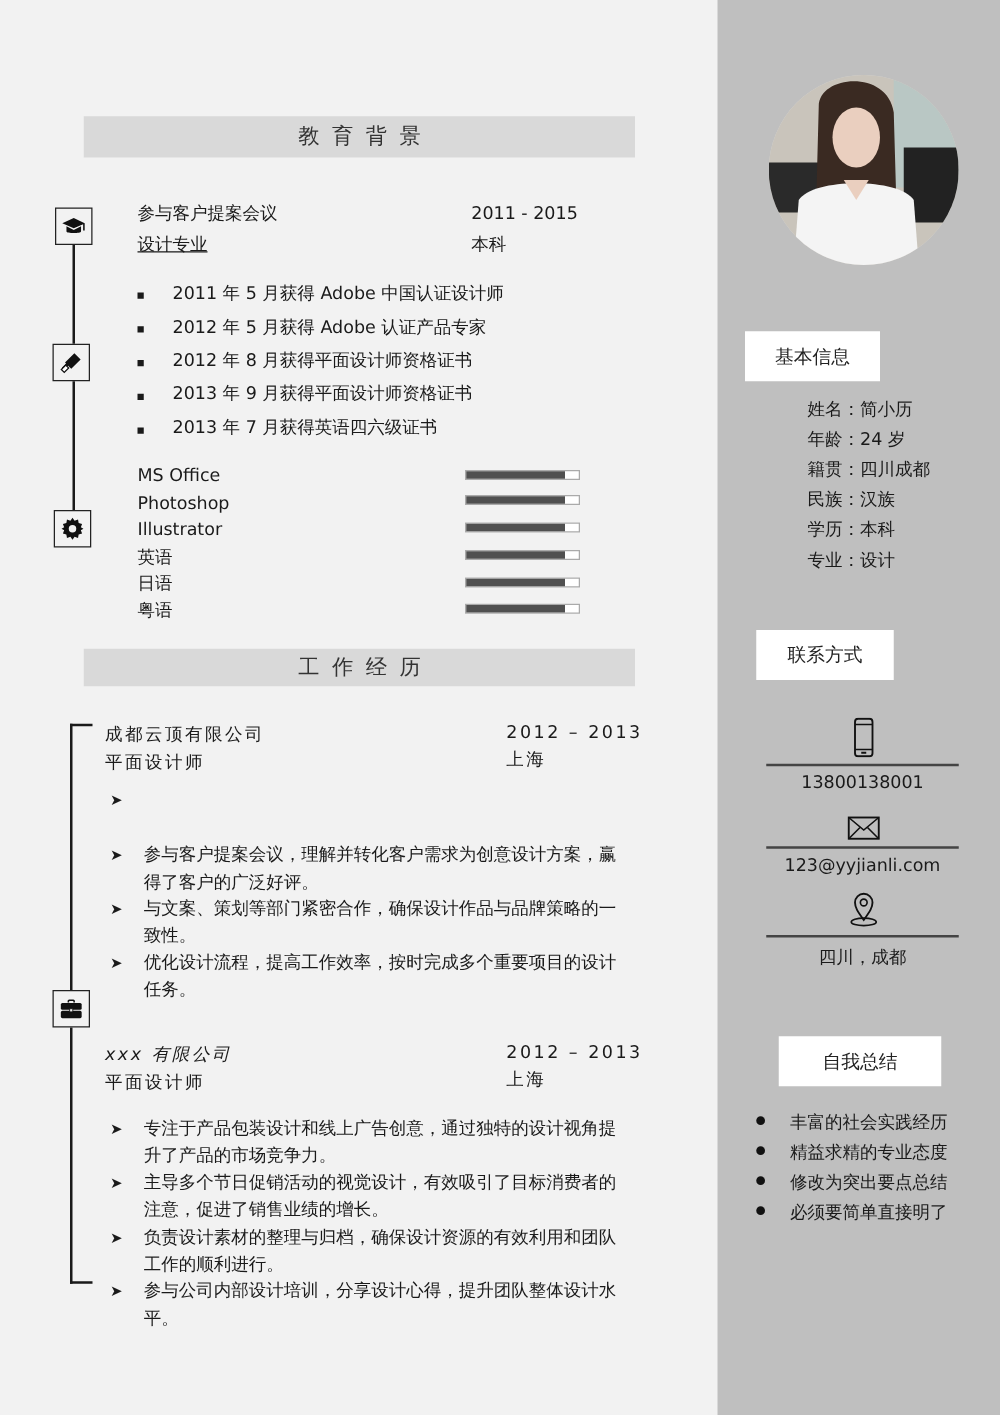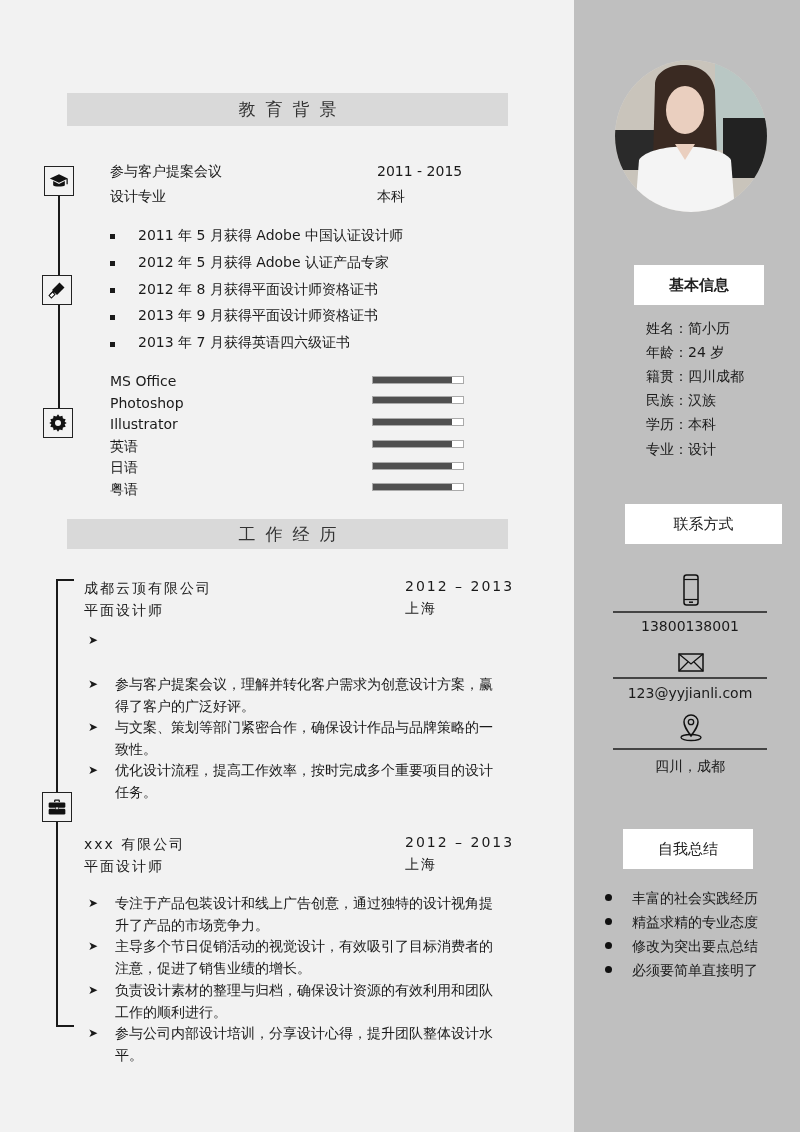--- a/index.html
+++ b/index.html
@@ -106,21 +106,21 @@
 </div>
 <div class="tl-icon" style="left:43px; top:408px;">
   <svg viewBox="0 0 24 24">
       <path d="M12 1.5 L14 4.2 L17.3 3.2 L17.9 6.5 L21.2 7.5 L20 10.6 L22.5 12 L20 13.4 L21.2 16.5 L17.9 17.5 L17.3 20.8 L14 19.8 L12 22.5 L10 19.8 L6.7 20.8 L6.1 17.5 L2.8 16.5 L4 13.4 L1.5 12 L4 10.6 L2.8 7.5 L6.1 6.5 L6.7 3.2 L10 4.2 Z" fill="#111"></path>
       <circle cx="12" cy="12" r="3.6" fill="#f2f2f2"></circle>
     </svg>
 </div>
 
 <div class="txt" style="left:110px; top:161px;">参与客户提案会议</div>
 <div class="txt" style="left:377px; top:161px;">2011 - 2015</div>
-<div class="txt" style="left:110px; top:186px;">设计专业</div>
+<div class="txt" style="left:110px; top:186px;text-decoration:underline;">设计专业</div>
 <div class="txt" style="left:377px; top:186px;">本科</div>
 
 <div class="sq-bullet" style="top:234px;"></div>
 <div class="edu-bullet" style="left:138px; top:225px;">2011 年 5 月获得 Adobe 中国认证设计师</div>
 <div class="sq-bullet" style="top:261px;"></div>
 <div class="edu-bullet" style="left:138px; top:252px;">2012 年 5 月获得 Adobe 认证产品专家</div>
 <div class="sq-bullet" style="top:288px;"></div>
 <div class="edu-bullet" style="left:138px; top:279px;">2012 年 8 月获得平面设计师资格证书</div>
 <div class="sq-bullet" style="top:315px;"></div>
 <div class="edu-bullet" style="left:138px; top:305px;">2013 年 9 月获得平面设计师资格证书</div>
@@ -169,21 +169,21 @@
 <div class="txt spaced" style="left:84px; top:578px;">成都云顶有限公司</div>
 <div class="txt spaced" style="left:405px; top:576px;">2012 – 2013</div>
 <div class="txt spaced" style="left:84px; top:600px;">平面设计师</div>
 <div class="txt spaced" style="left:405px; top:598px;">上海</div>
 
 <div class="work-item" style="top:630px;"><span class="arrow">➤</span></div>
 <div class="work-item" style="top:674px;"><span class="arrow">➤</span><span>参与客户提案会议，理解并转化客户需求为创意设计方案，赢得了客户的广泛好评。</span></div>
 <div class="work-item" style="top:717px;"><span class="arrow">➤</span><span>与文案、策划等部门紧密合作，确保设计作品与品牌策略的一致性。</span></div>
 <div class="work-item" style="top:760px;"><span class="arrow">➤</span><span>优化设计流程，提高工作效率，按时完成多个重要项目的设计任务。</span></div>
 
-<div class="txt spaced" style="left:84px; top:834px;">xxx 有限公司</div>
+<div class="txt spaced" style="left:84px; top:834px;font-style:italic;">xxx 有限公司</div>
 <div class="txt spaced" style="left:405px; top:832px;">2012 – 2013</div>
 <div class="txt spaced" style="left:84px; top:856px;">平面设计师</div>
 <div class="txt spaced" style="left:405px; top:854px;">上海</div>
 
 <div class="work-item" style="top:893px;"><span class="arrow">➤</span><span>专注于产品包装设计和线上广告创意，通过独特的设计视角提升了产品的市场竞争力。</span></div>
 <div class="work-item" style="top:936px;"><span class="arrow">➤</span><span>主导多个节日促销活动的视觉设计，有效吸引了目标消费者的注意，促进了销售业绩的增长。</span></div>
 <div class="work-item" style="top:980px;"><span class="arrow">➤</span><span>负责设计素材的整理与归档，确保设计资源的有效利用和团队工作的顺利进行。</span></div>
 <div class="work-item" style="top:1023px;"><span class="arrow">➤</span><span>参与公司内部设计培训，分享设计心得，提升团队整体设计水平。</span></div>
 
 <div class="sidebar"></div>
@@ -194,29 +194,29 @@
     <rect x="100" y="0" width="52" height="90" fill="#b9c7c4"></rect>
     <rect x="108" y="58" width="44" height="60" fill="#222"></rect>
     <rect x="0" y="70" width="40" height="40" fill="#2a2a2a"></rect>
     <path d="M40 25 C40 0 95 -5 100 30 L102 100 L38 100 Z" fill="#3a2a22"></path>
     <ellipse cx="70" cy="50" rx="19" ry="24" fill="#eacfbf"></ellipse>
     <path d="M20 152 L24 100 C35 82 105 82 116 100 L120 152 Z" fill="#f4f4f4"></path>
     <path d="M60 84 L70 100 L80 84 Z" fill="#eacfbf"></path>
   </svg>
 </div>
 
-<div class="side-title" style="left:634px; top:265px; width:130px;font-weight:bold;">基本信息</div>
+<div class="side-title" style="left:596px; top:265px; width:108px;">基本信息</div>
 <div class="info-line" style="top:318px;">姓名：简小历</div>
 <div class="info-line" style="top:342px;">年龄：24 岁</div>
 <div class="info-line" style="top:366px;">籍贯：四川成都</div>
 <div class="info-line" style="top:390px;">民族：汉族</div>
 <div class="info-line" style="top:414px;">学历：本科</div>
 <div class="info-line" style="top:439px;">专业：设计</div>
 
-<div class="side-title" style="left:625px; top:504px; width:157px;">联系方式</div>
+<div class="side-title" style="left:605px; top:504px; width:110px;">联系方式</div>
 
 <svg class="contact-icon" style="top:574px;" viewBox="0 0 30 32">
   <rect x="8" y="1" width="14" height="30" rx="2.5" fill="none" stroke="#111" stroke-width="1.5"></rect>
   <line x1="8" y1="5.5" x2="22" y2="5.5" stroke="#111" stroke-width="1.2"></line>
   <line x1="8" y1="25.5" x2="22" y2="25.5" stroke="#111" stroke-width="1.2"></line>
   <line x1="13" y1="28.2" x2="17" y2="28.2" stroke="#111" stroke-width="1.5"></line>
 </svg>
 <div class="divider" style="top:611px;"></div>
 <div class="contact-text" style="top:616px;">13800138001</div>
 

